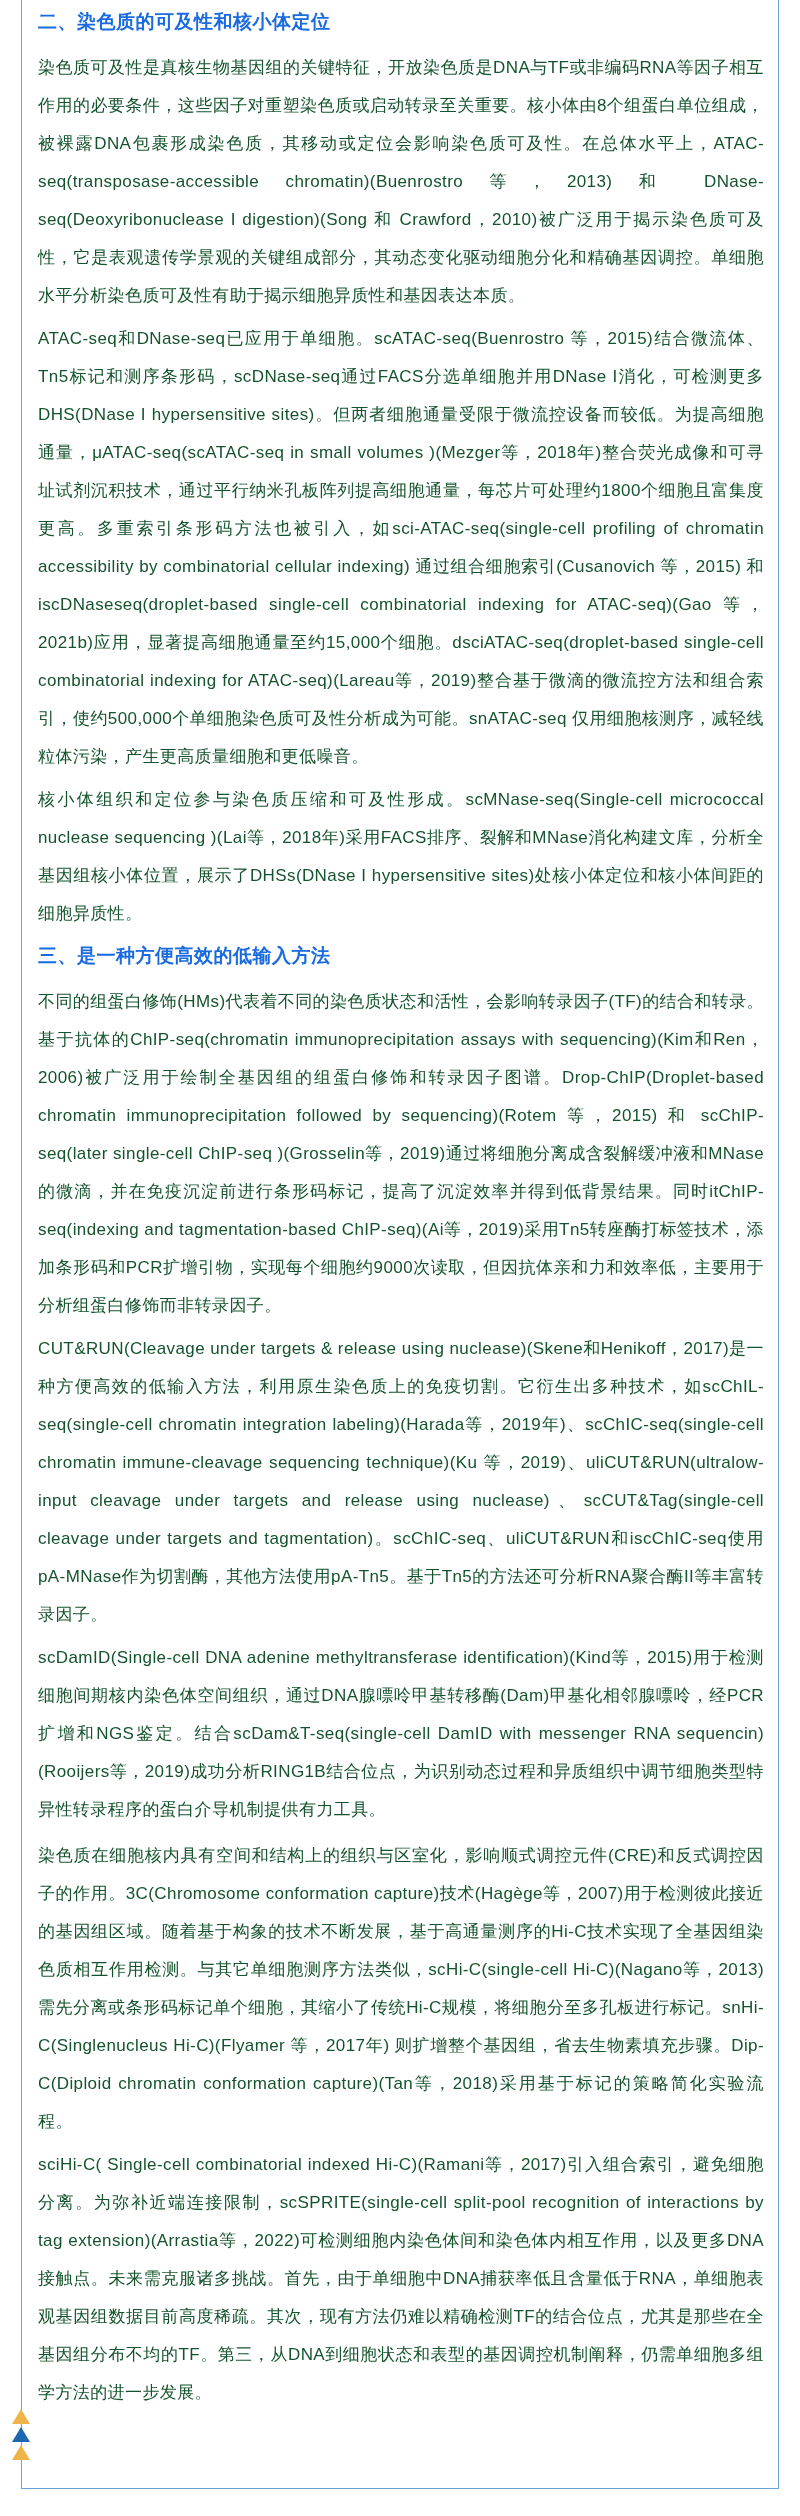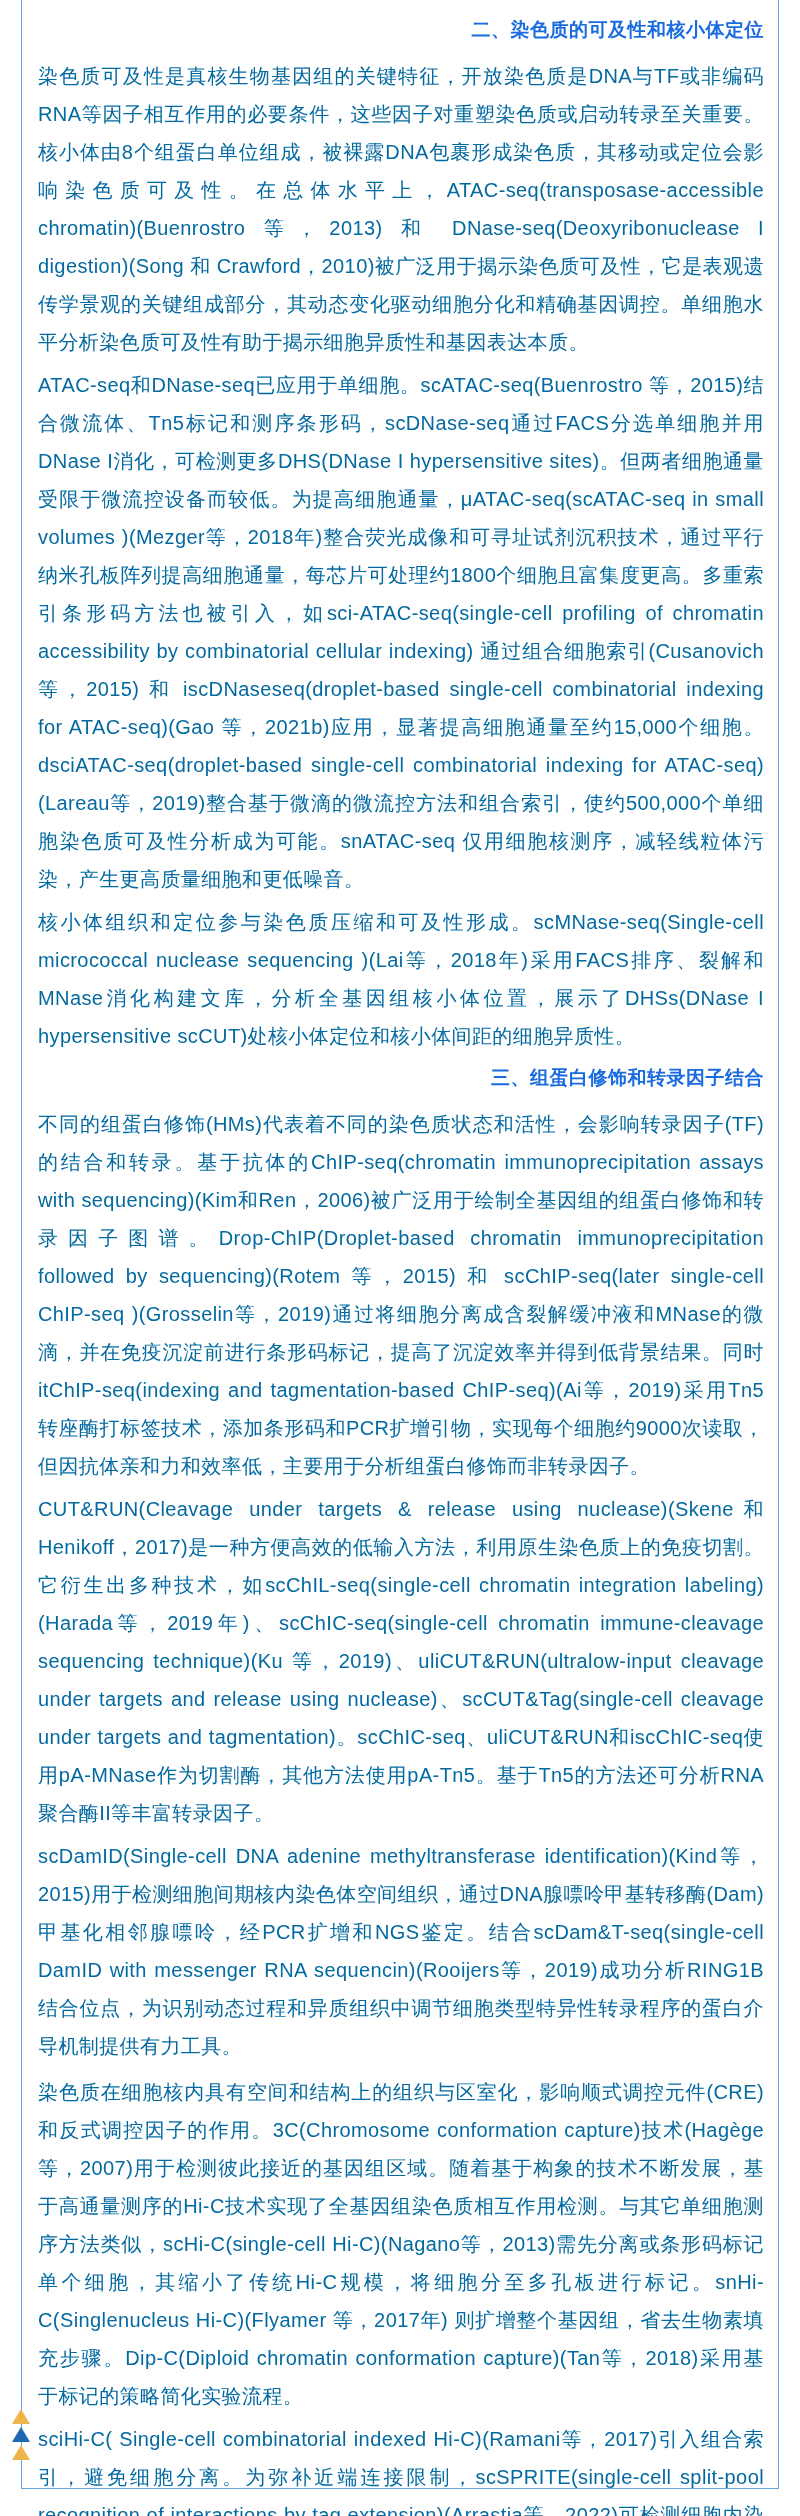--- a/index.html
+++ b/index.html
@@ -26,24 +26,24 @@
     padding: 26px 14px 40px 16px;
   }
   .section-heading {
     color: #1a6be0;
     font-size: 19px;
     font-weight: bold;
     line-height: 30px;
     margin: 6px 0 12px 0;
     letter-spacing: 0.5px;
   }
-  .section-heading:first-child { margin-top: 8px; text-align: right; }
+  .section-heading:first-child { margin-top: 0; }
   .para {
-    color: #0369a1;
-    font-size: 20px;
+    color: #14532d;
+    font-size: 17px;
     line-height: 38px;
     text-align: justify;
     text-justify: inter-ideograph;
     letter-spacing: 0.4px;
     margin: 0 0 5px 0;
   }
   .section { margin-bottom: 8px; }
   .triangle-stack {
     position: absolute;
     left: 11px;
@@ -66,25 +66,25 @@
 </head>
 <body>
 
 <div class="article-box">
   <div class="article-content">
 
     <div class="section">
       <h2 class="section-heading">二、染色质的可及性和核小体定位</h2>
       <p class="para">染色质可及性是真核生物基因组的关键特征，开放染色质是DNA与TF或非编码RNA等因子相互作用的必要条件，这些因子对重塑染色质或启动转录至关重要。核小体由8个组蛋白单位组成，被裸露DNA包裹形成染色质，其移动或定位会影响染色质可及性。在总体水平上，ATAC-seq(transposase-accessible chromatin)(Buenrostro 等，2013) 和 DNase-seq(Deoxyribonuclease I digestion)(Song 和 Crawford，2010)被广泛用于揭示染色质可及性，它是表观遗传学景观的关键组成部分，其动态变化驱动细胞分化和精确基因调控。单细胞水平分析染色质可及性有助于揭示细胞异质性和基因表达本质。</p>
       <p class="para">ATAC-seq和DNase-seq已应用于单细胞。scATAC-seq(Buenrostro 等，2015)结合微流体、Tn5标记和测序条形码，scDNase-seq通过FACS分选单细胞并用DNase I消化，可检测更多DHS(DNase I hypersensitive sites)。但两者细胞通量受限于微流控设备而较低。为提高细胞通量，μATAC-seq(scATAC-seq in small volumes )(Mezger等，2018年)整合荧光成像和可寻址试剂沉积技术，通过平行纳米孔板阵列提高细胞通量，每芯片可处理约1800个细胞且富集度更高。多重索引条形码方法也被引入，如sci-ATAC-seq(single-cell profiling of chromatin accessibility by combinatorial cellular indexing) 通过组合细胞索引(Cusanovich 等，2015) 和 iscDNaseseq(droplet-based single-cell combinatorial indexing for ATAC-seq)(Gao 等，2021b)应用，显著提高细胞通量至约15,000个细胞。dsciATAC-seq(droplet-based single-cell combinatorial indexing for ATAC-seq)(Lareau等，2019)整合基于微滴的微流控方法和组合索引，使约500,000个单细胞染色质可及性分析成为可能。snATAC-seq 仅用细胞核测序，减轻线粒体污染，产生更高质量细胞和更低噪音。</p>
-      <p class="para">核小体组织和定位参与染色质压缩和可及性形成。scMNase-seq(Single-cell micrococcal nuclease sequencing )(Lai等，2018年)采用FACS排序、裂解和MNase消化构建文库，分析全基因组核小体位置，展示了DHSs(DNase I hypersensitive scCUT)处核小体定位和核小体间距的细胞异质性。</p>
+      <p class="para">核小体组织和定位参与染色质压缩和可及性形成。scMNase-seq(Single-cell micrococcal nuclease sequencing )(Lai等，2018年)采用FACS排序、裂解和MNase消化构建文库，分析全基因组核小体位置，展示了DHSs(DNase I hypersensitive sites)处核小体定位和核小体间距的细胞异质性。</p>
     </div>
 
     <div class="section">
-      <h2 class="section-heading">三、组蛋白修饰和转录因子结合</h2>
+      <h2 class="section-heading">三、是一种方便高效的低输入方法</h2>
       <p class="para">不同的组蛋白修饰(HMs)代表着不同的染色质状态和活性，会影响转录因子(TF)的结合和转录。基于抗体的ChIP-seq(chromatin immunoprecipitation assays with sequencing)(Kim和Ren，2006)被广泛用于绘制全基因组的组蛋白修饰和转录因子图谱。Drop-ChIP(Droplet-based chromatin immunoprecipitation followed by sequencing)(Rotem 等，2015) 和 scChIP-seq(later single-cell ChIP-seq )(Grosselin等，2019)通过将细胞分离成含裂解缓冲液和MNase的微滴，并在免疫沉淀前进行条形码标记，提高了沉淀效率并得到低背景结果。同时itChIP-seq(indexing and tagmentation-based ChIP-seq)(Ai等，2019)采用Tn5转座酶打标签技术，添加条形码和PCR扩增引物，实现每个细胞约9000次读取，但因抗体亲和力和效率低，主要用于分析组蛋白修饰而非转录因子。</p>
       <p class="para">CUT&amp;RUN(Cleavage under targets &amp; release using nuclease)(Skene和Henikoff，2017)是一种方便高效的低输入方法，利用原生染色质上的免疫切割。它衍生出多种技术，如scChIL-seq(single-cell chromatin integration labeling)(Harada等，2019年)、scChIC-seq(single-cell chromatin immune-cleavage sequencing technique)(Ku 等，2019)、uliCUT&amp;RUN(ultralow-input cleavage under targets and release using nuclease)、scCUT&amp;Tag(single-cell cleavage under targets and tagmentation)。scChIC-seq、uliCUT&amp;RUN和iscChIC-seq使用pA-MNase作为切割酶，其他方法使用pA-Tn5。基于Tn5的方法还可分析RNA聚合酶II等丰富转录因子。</p>
       <p class="para">scDamID(Single-cell DNA adenine methyltransferase identification)(Kind等，2015)用于检测细胞间期核内染色体空间组织，通过DNA腺嘌呤甲基转移酶(Dam)甲基化相邻腺嘌呤，经PCR扩增和NGS鉴定。结合scDam&amp;T-seq(single-cell DamID with messenger RNA sequencin)(Rooijers等，2019)成功分析RING1B结合位点，为识别动态过程和异质组织中调节细胞类型特异性转录程序的蛋白介导机制提供有力工具。</p>
     </div>
 
     <div class="section">
       <p class="para">染色质在细胞核内具有空间和结构上的组织与区室化，影响顺式调控元件(CRE)和反式调控因子的作用。3C(Chromosome conformation capture)技术(Hagège等，2007)用于检测彼此接近的基因组区域。随着基于构象的技术不断发展，基于高通量测序的Hi-C技术实现了全基因组染色质相互作用检测。与其它单细胞测序方法类似，scHi-C(single-cell Hi-C)(Nagano等，2013)需先分离或条形码标记单个细胞，其缩小了传统Hi-C规模，将细胞分至多孔板进行标记。snHi-C(Singlenucleus Hi-C)(Flyamer 等，2017年) 则扩增整个基因组，省去生物素填充步骤。Dip-C(Diploid chromatin conformation capture)(Tan等，2018)采用基于标记的策略简化实验流程。</p>
       <p class="para">sciHi-C( Single-cell combinatorial indexed Hi-C)(Ramani等，2017)引入组合索引，避免细胞分离。为弥补近端连接限制，scSPRITE(single-cell split-pool recognition of interactions by tag extension)(Arrastia等，2022)可检测细胞内染色体间和染色体内相互作用，以及更多DNA接触点。未来需克服诸多挑战。首先，由于单细胞中DNA捕获率低且含量低于RNA，单细胞表观基因组数据目前高度稀疏。其次，现有方法仍难以精确检测TF的结合位点，尤其是那些在全基因组分布不均的TF。第三，从DNA到细胞状态和表型的基因调控机制阐释，仍需单细胞多组学方法的进一步发展。</p>
     </div>
 

